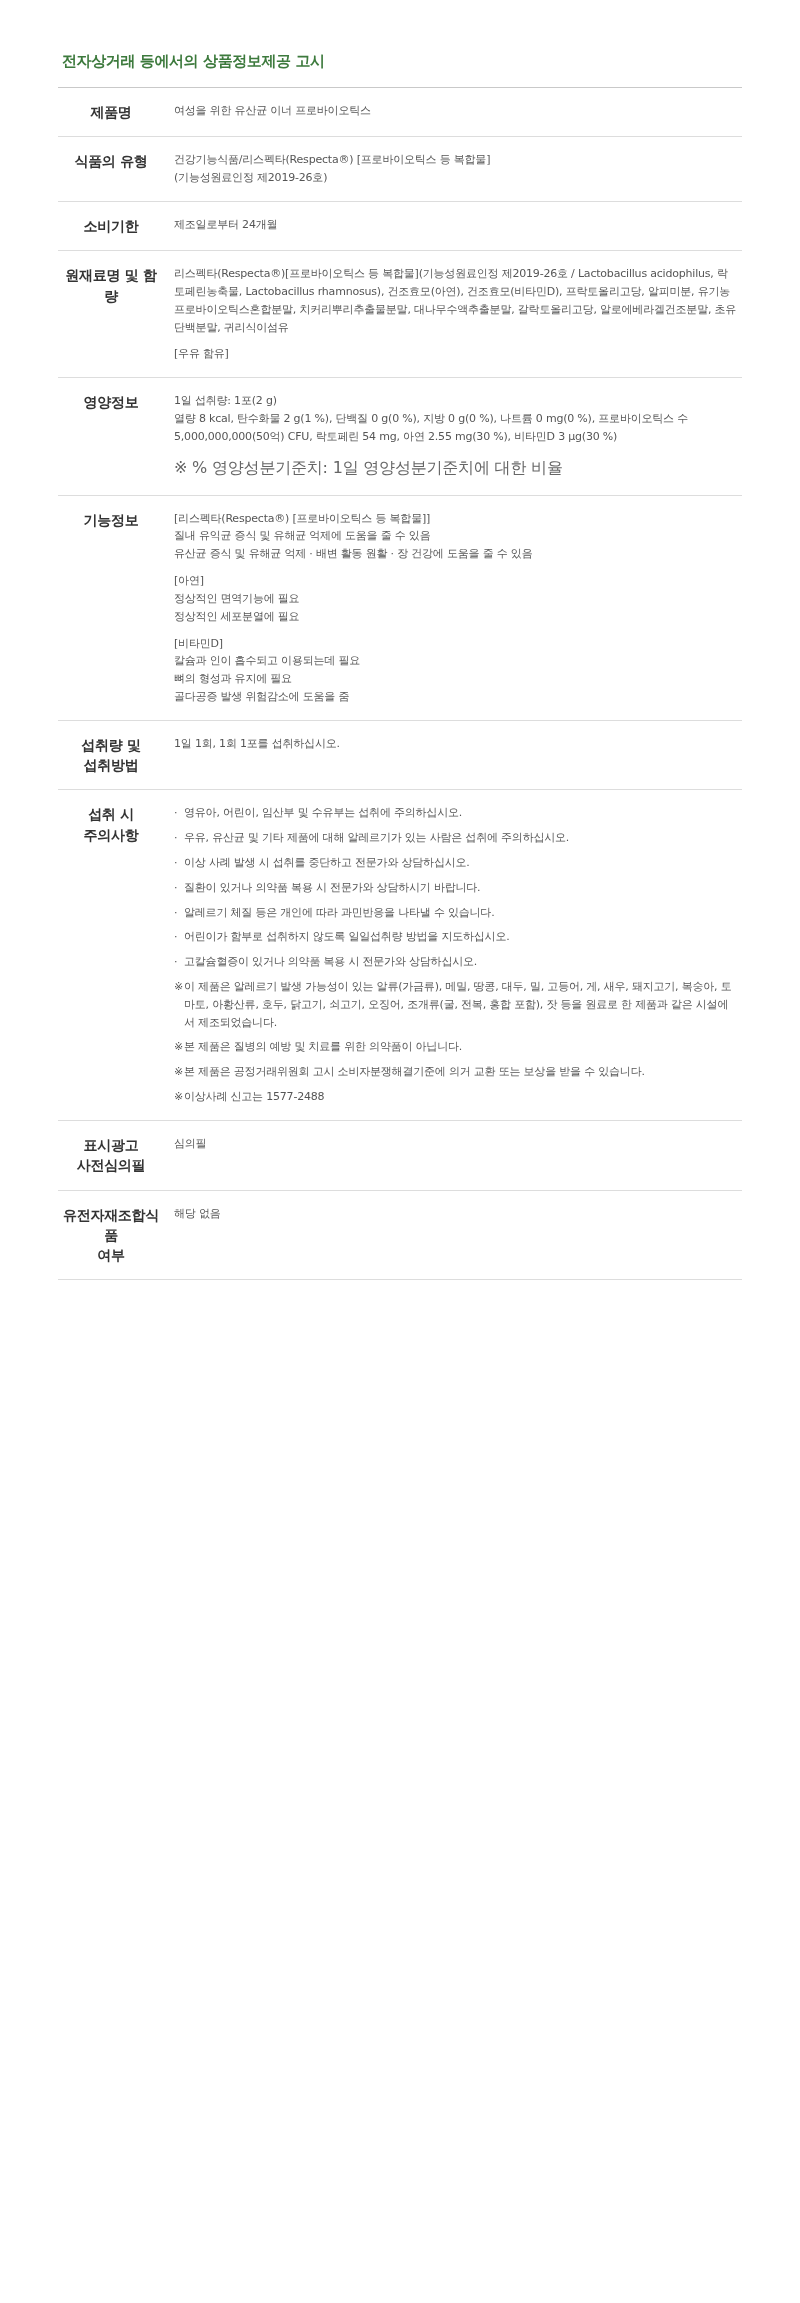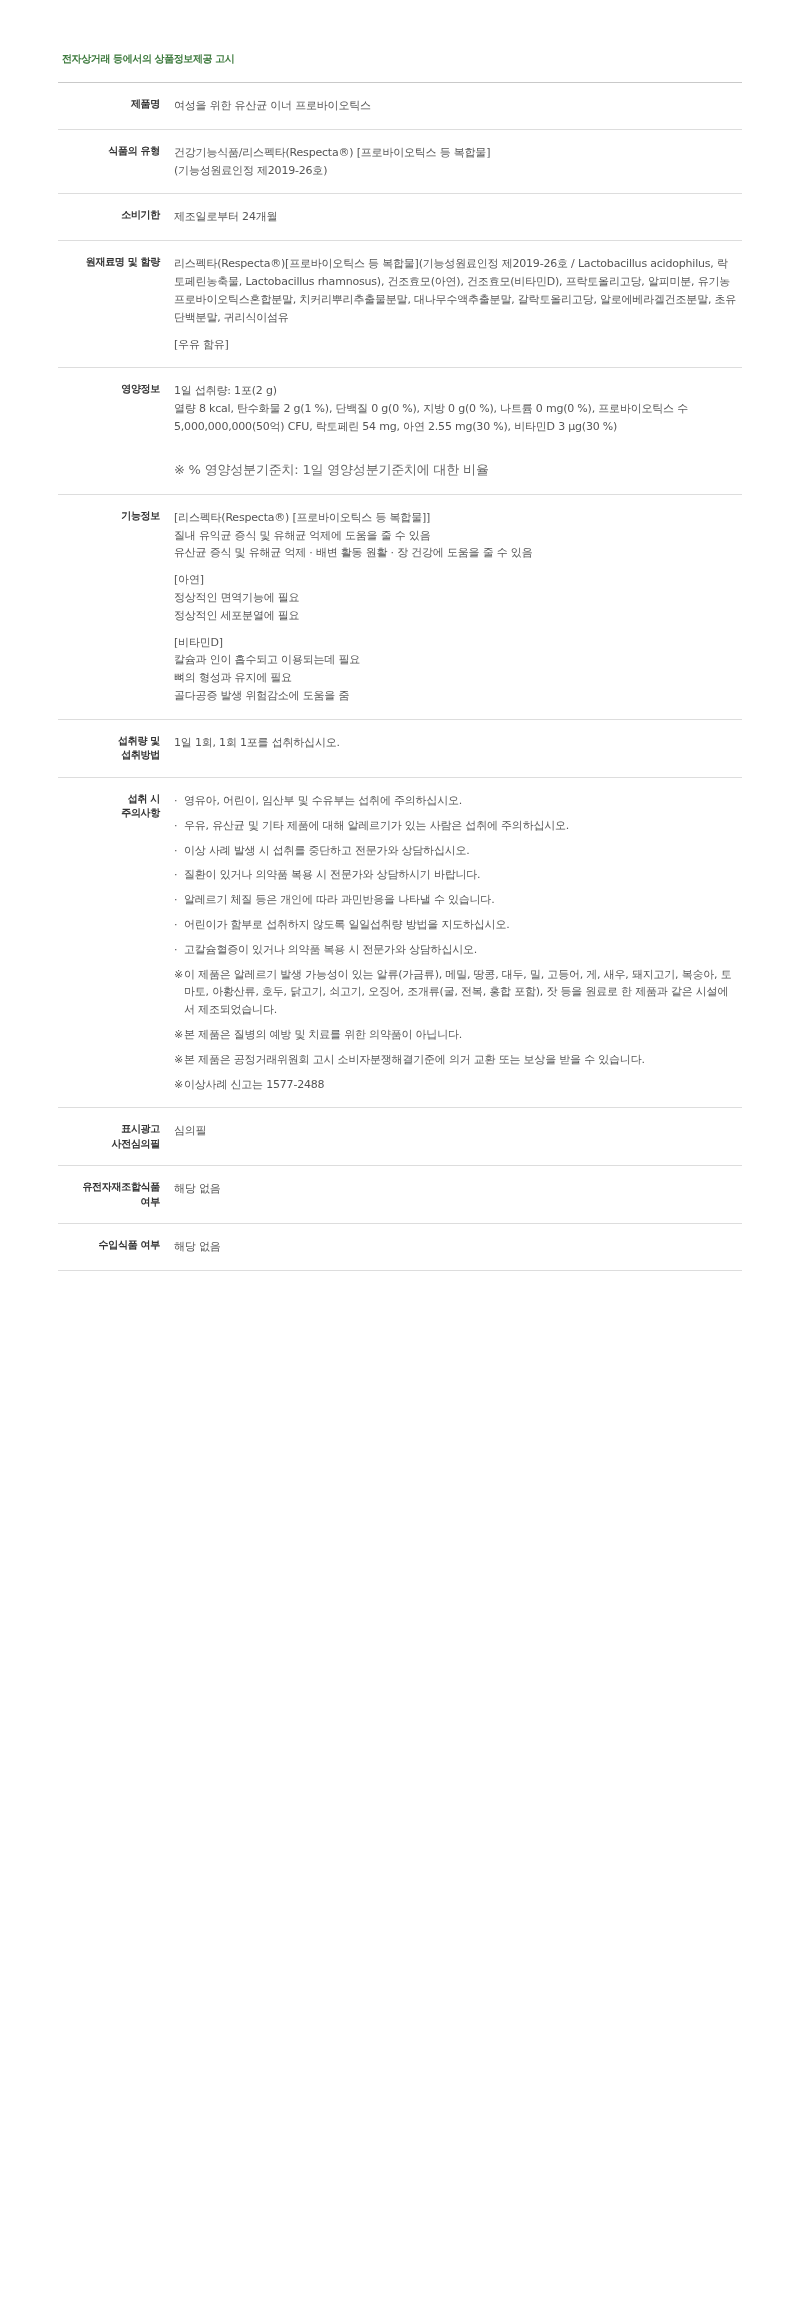--- a/index.html
+++ b/index.html
@@ -14,64 +14,64 @@
     font-family: "DejaVu Sans", "Liberation Sans", sans-serif;
     color: #333333;
   }
   .page {
     width: 800px;
     min-height: 2303px;
     padding: 52px 58px 40px 58px;
     background: #ffffff;
   }
   .doc-title {
-    font-size: 10px;
+    font-size: 15px;
     font-weight: bold;
     color: #3d7a3d;
     letter-spacing: -0.4px;
     margin: 0 0 16px 4px;
   }
   table.info-table {
     width: 100%;
     border-collapse: collapse;
     border-top: 1px solid #c9c9c9;
   }
   table.info-table tr {
     border-bottom: 1px solid #dddddd;
   }
   table.info-table tr.last-row {
     border-bottom: 1px solid #c9c9c9;
   }
   th.label-cell {
     width: 108px;
-    text-align: right;
+    text-align: center;
     vertical-align: top;
-    font-size: 10px;
+    font-size: 14px;
     font-weight: bold;
     color: #333333;
     padding: 14px 6px 14px 4px;
     letter-spacing: -0.3px;
     line-height: 1.45;
     white-space: pre-line;
   }
   td.value-cell {
     vertical-align: top;
     font-size: 11px;
     color: #555555;
     padding: 14px 4px 14px 8px;
     line-height: 1.62;
     letter-spacing: -0.2px;
   }
   .val-line { display: block; }
   .val-block { display: block; }
   .val-gap { margin-top: 9px; }
   .sub-note {
     display: block;
-    margin-top: 23px;
-    font-size: 13px;
+    margin-top: 9px;
+    font-size: 16px;
     color: #666666;
   }
   ul.bullets {
     list-style: none;
     margin: 0;
     padding: 0;
   }
   ul.bullets li {
     position: relative;
     padding-left: 10px;
@@ -202,24 +202,18 @@
       </tr>
 
       <tr>
         <th class="label-cell">유전자재조합식품
 여부</th>
         <td class="value-cell">
           <span class="val-line">해당 없음</span>
         </td>
       </tr>
 
-      <tr>
-        <th class="label-cell">수입식품 여부</th>
-        <td class="value-cell">
-          <span class="val-line">해당 없음</span>
-        </td>
-      </tr>
 
 
 
     </tbody>
   </table>
 </div>
 
 </body></html>

